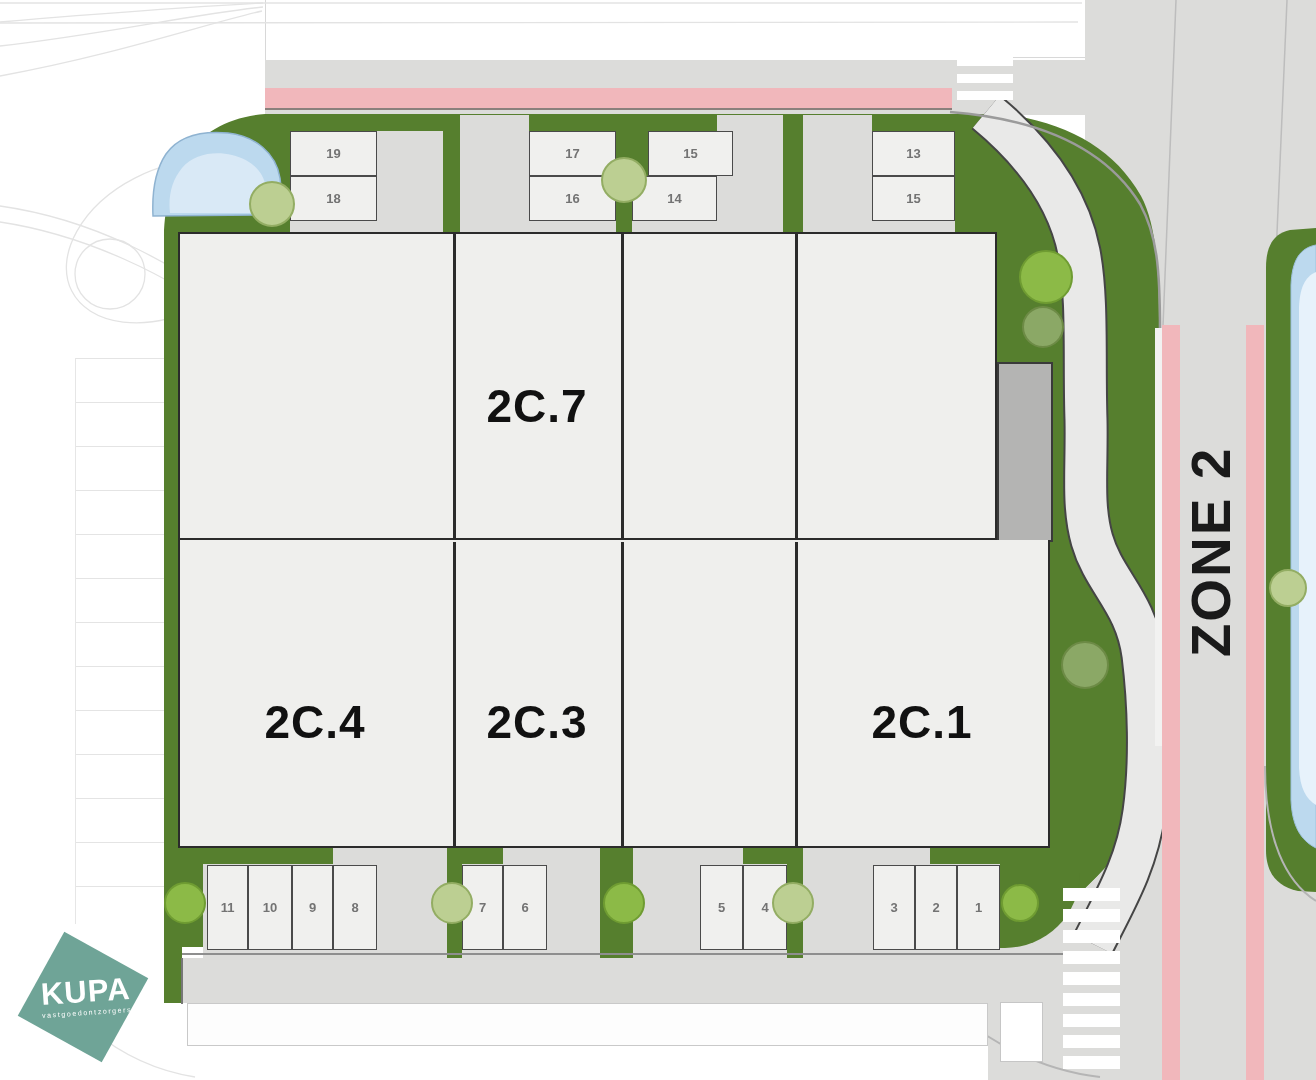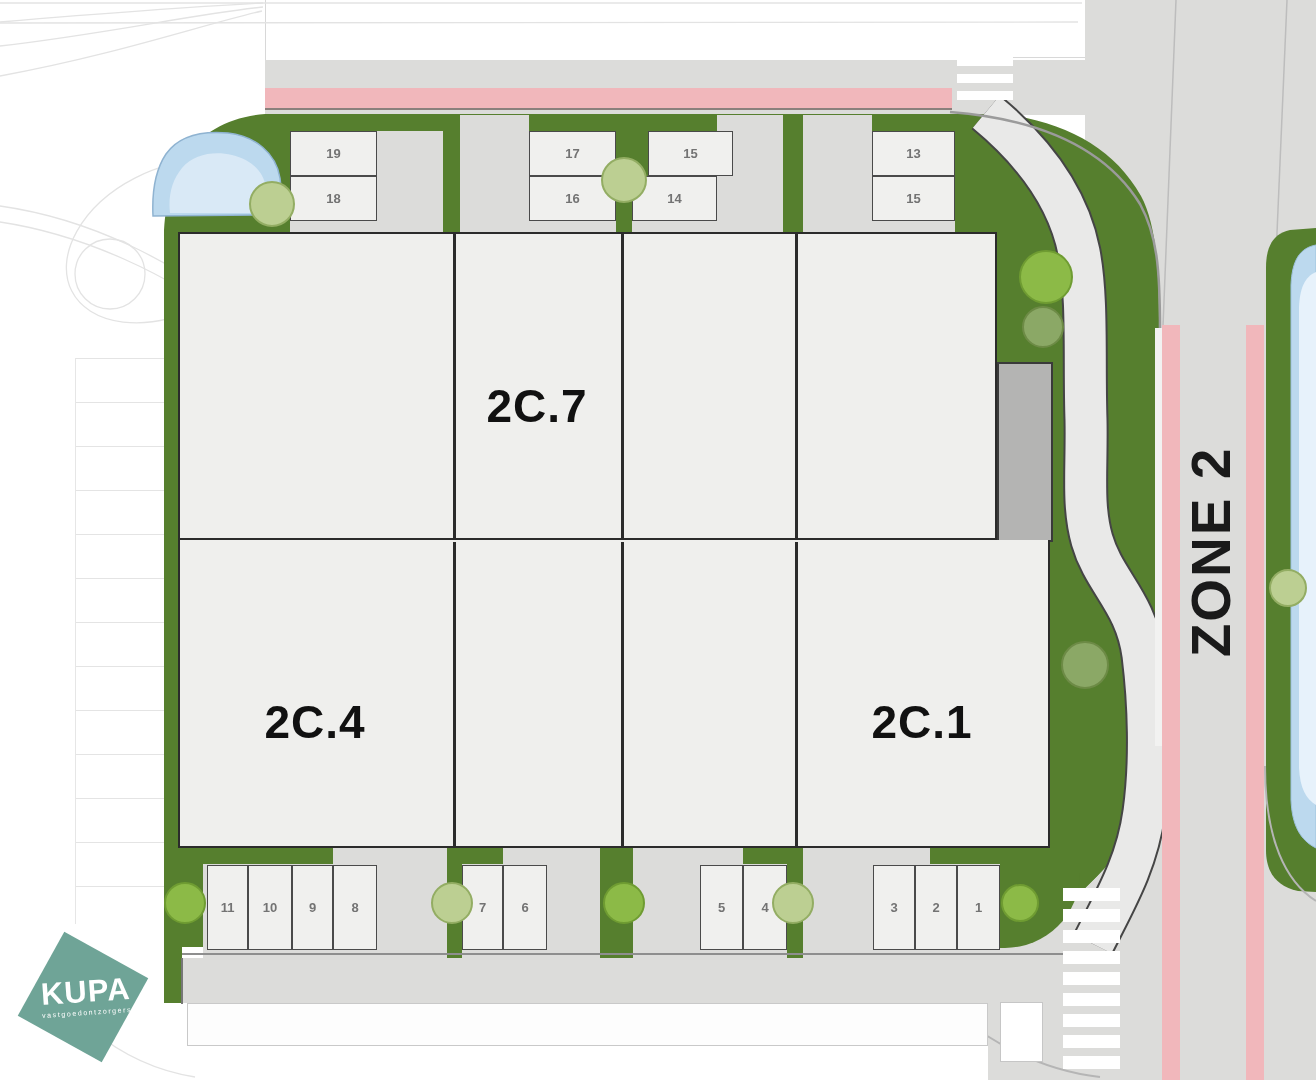--- a/index.html
+++ b/index.html
@@ -217,20 +217,23 @@
   <div class="unit-divider" style="left:453px;top:542px;height:304px;"></div>
   <div class="unit-divider" style="left:621px;top:542px;height:304px;"></div>
   <div class="unit-divider" style="left:795px;top:542px;height:304px;"></div>
 
   <div class="unit-label" style="left:452px;top:382px;">
       <span>2C.7</span>
     </div>
   <div class="unit-label" style="left:230px;top:698px;">
       <span>2C.4</span>
     </div>
+  <div class="unit-label" style="left:452px;top:698px;">
+      <span>2C.3</span>
+    </div>
   <div class="unit-label" style="left:837px;top:698px;">
       <span>2C.1</span>
     </div>
 
   <div class="tree pale" style="left:249px;top:181px;width:46px;height:46px;"></div>
   <div class="tree pale" style="left:601px;top:157px;width:46px;height:46px;"></div>
   <div class="tree bright" style="left:1019px;top:250px;width:54px;height:54px;"></div>
   <div class="tree olive" style="left:1022px;top:306px;width:42px;height:42px;"></div>
   <div class="tree olive" style="left:1061px;top:641px;width:48px;height:48px;"></div>
   <div class="tree pale" style="left:1269px;top:569px;width:38px;height:38px;"></div>

